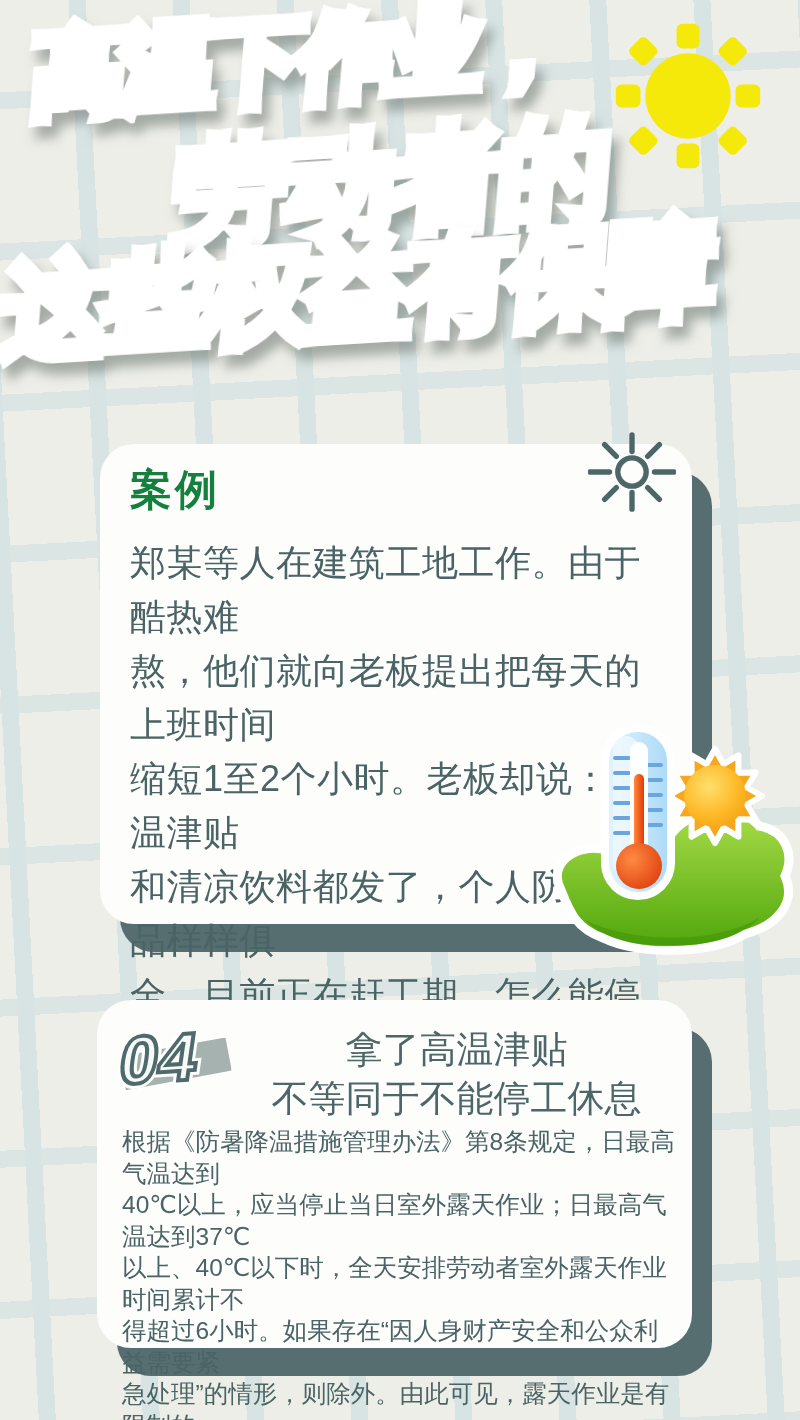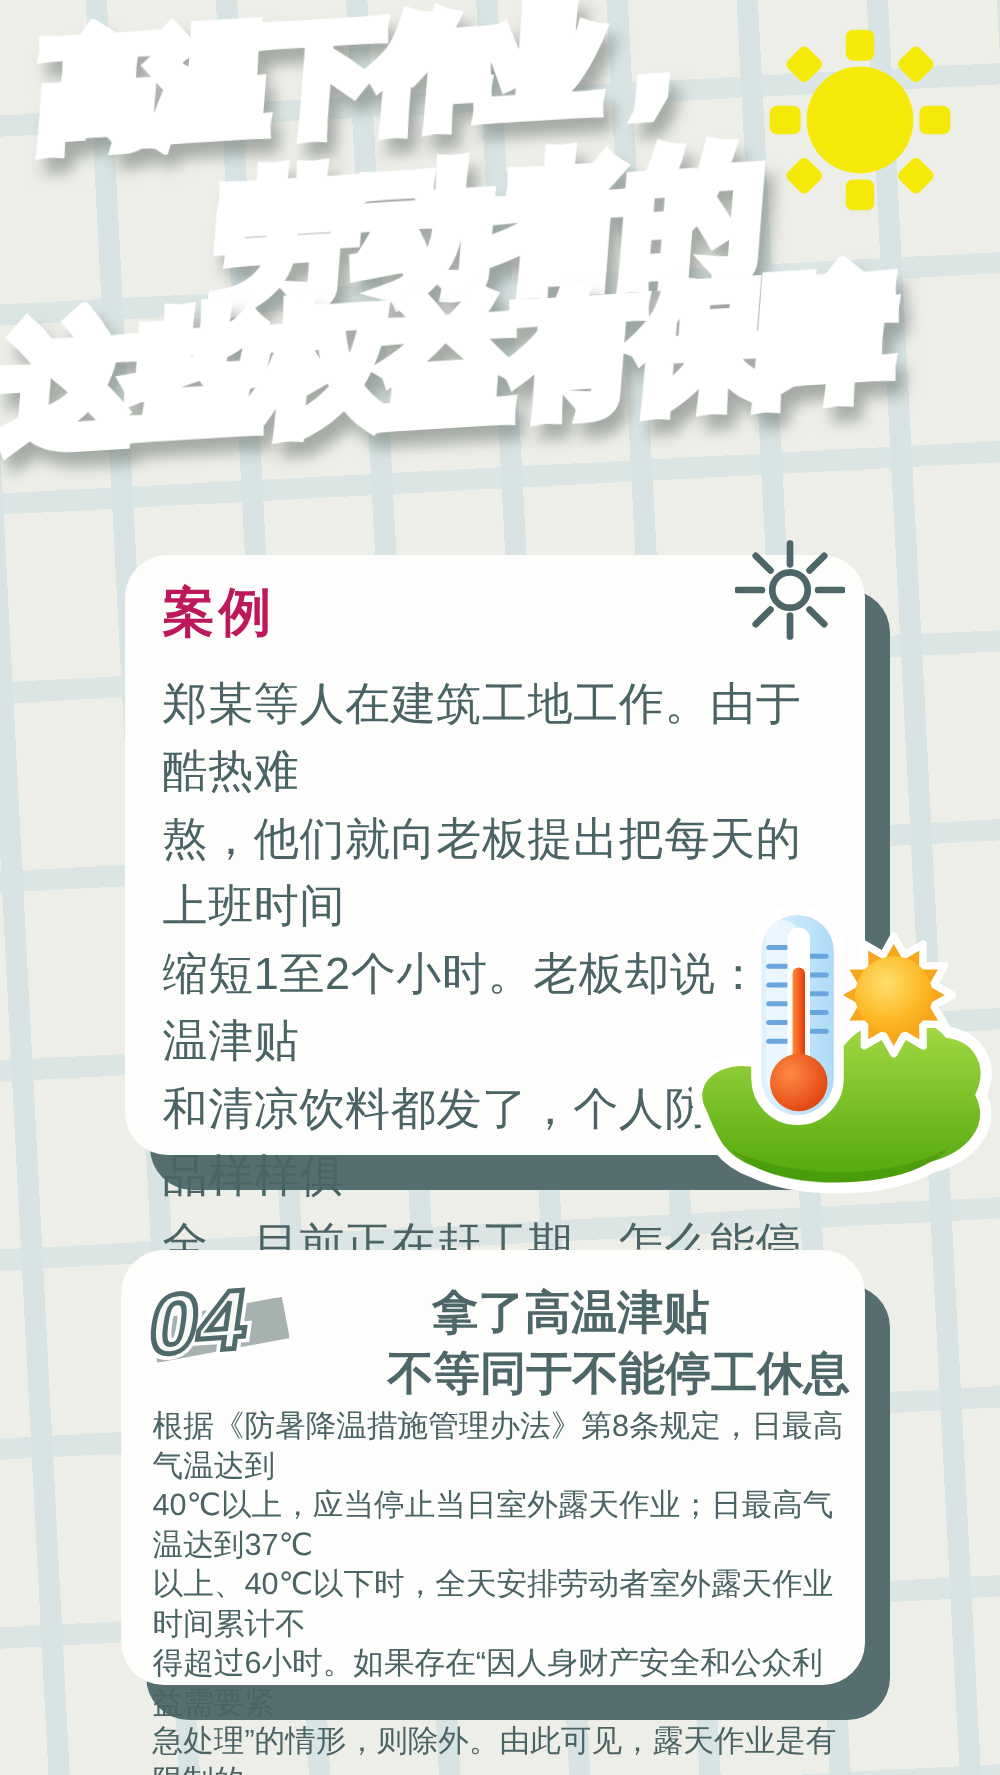--- a/index.html
+++ b/index.html
@@ -28,40 +28,40 @@
 
   .sun-top{position:absolute;left:612px;top:20px;width:152px;height:152px;z-index:1;}
 
   
   .card{position:absolute;background:#fdfdfc;border-radius:34px;z-index:1;
     box-shadow:20px 28px 0 0 #576e70;}
   .card1{left:100px;top:444px;width:592px;height:480px;}
   .card2{left:97px;top:1000px;width:595px;height:348px;}
 
   .case-heading{position:absolute;left:30px;top:18px;font-size:42px;font-weight:900;
-    color:#be185d;letter-spacing:3px;}
+    color:#15803d;letter-spacing:3px;}
   .sun-line{position:absolute;right:16px;top:-16px;width:88px;height:88px;}
   .case-body{position:absolute;left:30px;top:92px;width:540px;margin:0;
     font-size:36px;line-height:54px;font-weight:500;color:#4a6364;white-space:pre-line;
     letter-spacing:.5px;}
 
   .therm-illustration{position:absolute;left:545px;top:720px;width:252px;height:238px;z-index:3;}
 
   .num-badge{position:absolute;left:16px;top:24px;width:130px;height:90px;}
   .num-blob{position:absolute;left:4px;top:18px;width:114px;height:44px;background:#a5b2af;
     transform:rotate(-5deg);clip-path:polygon(3% 22%,97% 0%,100% 76%,6% 100%);}
   .num-text{position:absolute;left:8px;top:0;display:grid;font-size:68px;font-weight:900;
     transform:skewX(-12deg) rotate(-4deg);line-height:1;}
   .num-text>span{grid-area:1/1;}
   .num-back{color:#fff;-webkit-text-stroke:10px #fff;}
   .num-front{color:#f6f9f6;-webkit-text-stroke:4px #4e6a6b;}
   .section-title{position:absolute;left:136px;right:12px;top:26px;text-align:center;
-    font-weight:700;color:#4d6668;line-height:1.32;}
+    font-weight:400;color:#4d6668;line-height:1.32;}
   .section-title .st1{font-size:37px;display:block;}
-  .section-title .st2{font-size:37px;display:block;text-align:right;}
+  .section-title .st2{font-size:37px;display:block;}
   .section-body{position:absolute;left:25px;top:126px;width:556px;margin:0;
     font-size:24.5px;line-height:31.5px;font-weight:500;color:#4a6364;white-space:pre-line;}
 
   .footer-credit{position:absolute;left:0;top:1374px;width:800px;text-align:center;
     font-size:30px;color:#151515;z-index:2;}
 </style>
 </head>
 <body>
 
 <div class="poster">

